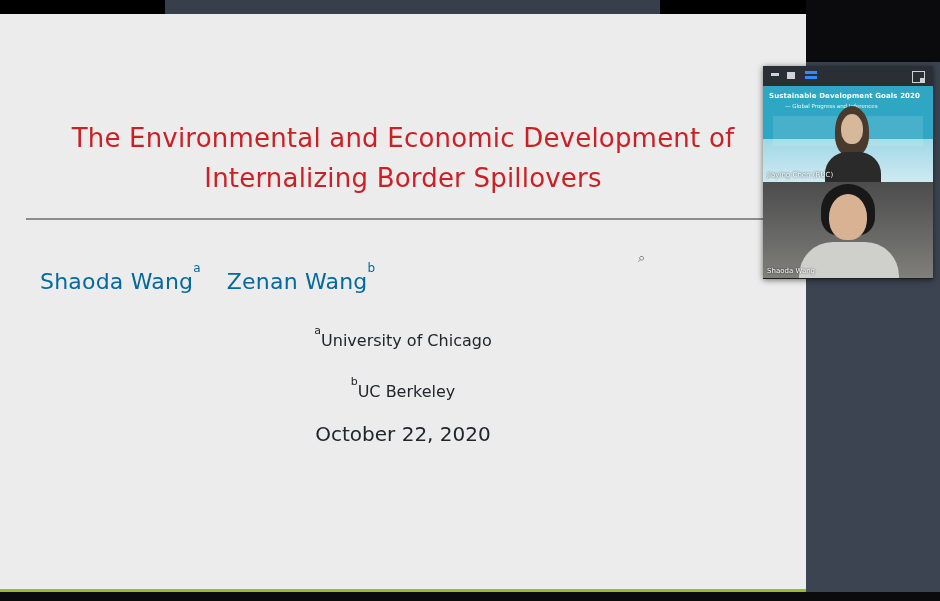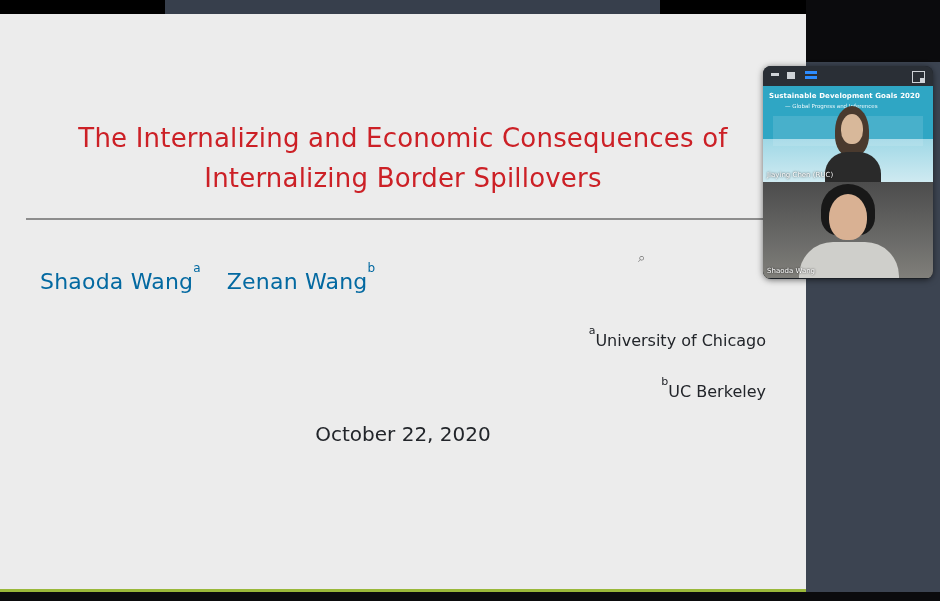--- a/index.html
+++ b/index.html
@@ -91,21 +91,21 @@
     color: #0369a1;
     font-size: 22px;
     letter-spacing: 0.2px;
   }
   .authors .sep { display: inline-block; width: 26px; }
   .authors sup { font-size: 12px; top: -0.7em; position: relative; }
   .affil {
     position: absolute;
     left: 40px;
     width: 726px;
-    text-align: right;
+    text-align: center;
     color: #22252a;
     font-size: 16px;
   }
   .affil sup { font-size: 11px; position: relative; top: -0.55em; }
   .affil-a { top: 316px; }
   .affil-b { top: 356px; margin-top: 11px; }
   .slide-date {
     position: absolute;
     left: 40px; top: 408px;
     width: 726px;
@@ -121,21 +121,21 @@
     font-size: 13px;
     line-height: 16px;
   }
 
   
   .video-panel {
     position: absolute;
     left: 763px; top: 66px;
     width: 170px; height: 213px;
     background: #1b2026;
-    border-radius: 8px;
+    border-radius: 0;
     box-shadow: 0 1px 6px rgba(0,0,0,0.55);
     overflow: hidden;
   }
   .panel-bar {
     position: relative;
     height: 20px;
     background: #2a2f36;
   }
   .panel-ctl {
     position: absolute;
@@ -266,21 +266,21 @@
 <div id="root">
 
   <div class="meeting-bg"></div>
   <div class="right-band"></div>
   <div class="right-band-top"></div>
   <div class="top-dark-bar"></div>
 
   <div class="slide">
 
     <div class="slide-title">
-      <div>The Internalizing and Economic Consequences of</div>
+      <div>The Environmental and Economic Development of</div>
       <div>Internalizing Border Spillovers</div>
     </div>
 
     <div class="slide-rule"></div>
 
     <div class="authors">
       <span>Shaoda Wang</span><sup>a</sup><span class="sep"></span><span>Zenan Wang</span><sup>b</sup>
     </div>
 
     <div class="affil affil-a">

